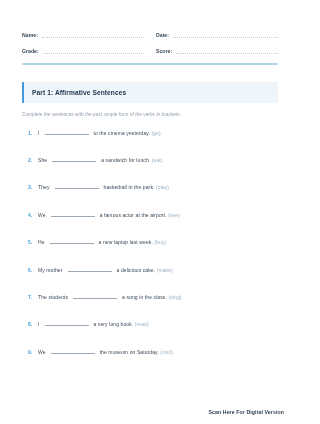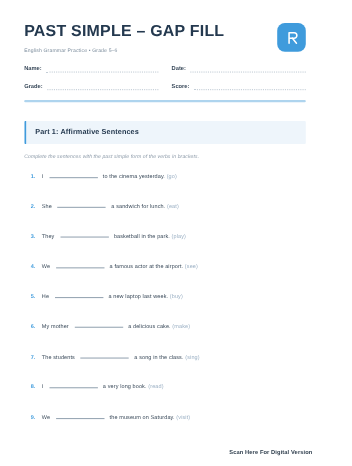--- a/index.html
+++ b/index.html
@@ -157,33 +157,20 @@
     color: #2f3e4d;
     font-weight: bold;
     letter-spacing: 0.1px;
   }
 </style>
 </head>
 <body>
 
 <div class="page">
 
-  <div class="header">
-    <div class="header-text">
-      <div class="title">PAST SIMPLE – GAP FILL</div>
-      <div class="subtitle">English Grammar Practice • Grade 5–6</div>
-    </div>
-    <div class="logo">
-      <svg width="13" height="13" viewBox="0 0 24 24" aria-hidden="true">
-        <path d="M7 3.2 L7 20.8" stroke="#ffffff" stroke-width="2.6" stroke-linecap="round" fill="none"></path>
-        <path d="M7 3.2 L15.5 3.2 A4.6 4.6 0 0 1 15.5 12.4 L7 12.4" stroke="#ffffff" stroke-width="2.6" fill="none" stroke-linejoin="round"></path>
-        <path d="M12.6 12.4 L19.4 20.8" stroke="#ffffff" stroke-width="2.6" stroke-linecap="round" fill="none"></path>
-      </svg>
-    </div>
-  </div>
 
   <div class="fields">
     <div class="field-row">
       <div class="field">
         <span class="field-label">Name:</span>
         <span class="field-line"></span>
       </div>
       <div class="field">
         <span class="field-label">Date:</span>
         <span class="field-line"></span>

